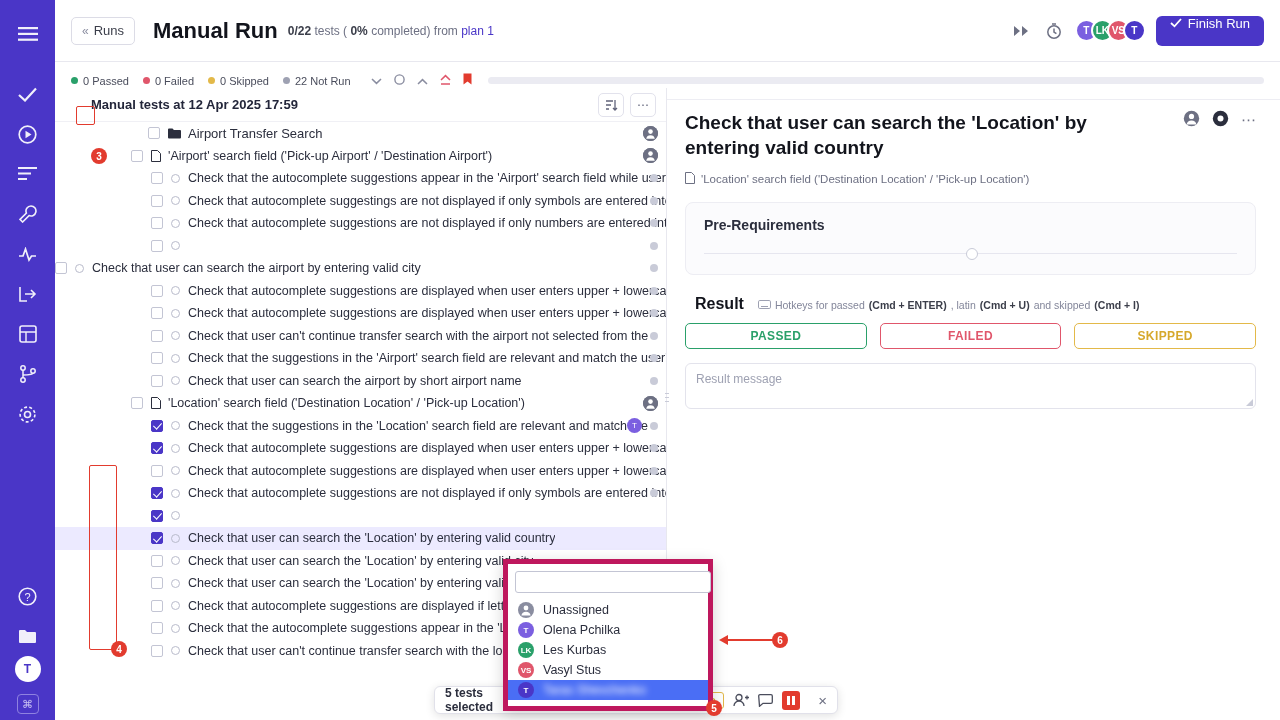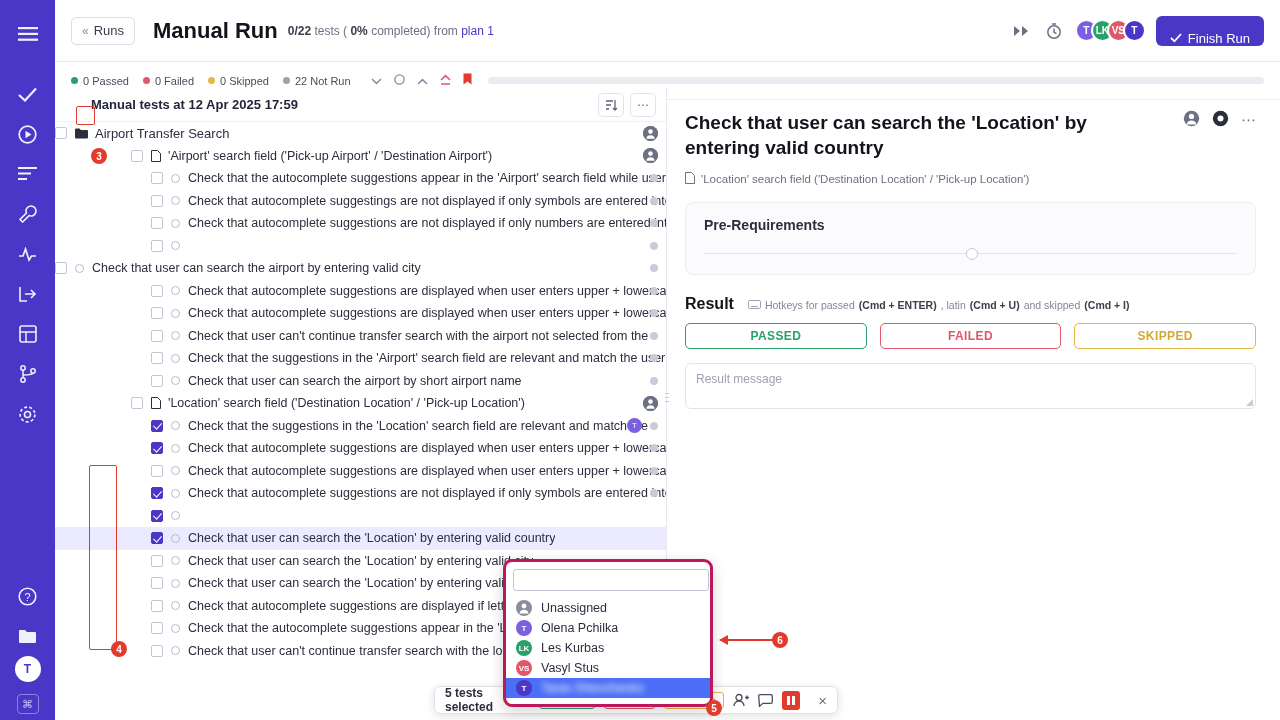--- a/index.html
+++ b/index.html
@@ -48,21 +48,21 @@
   .topbar-right { margin-left:auto; display:flex; align-items:center; gap:10px; }
   .ic-btn { width:22px; height:22px; display:flex; align-items:center; justify-content:center; color:#6d7083; }
   .avatars { display:flex; align-items:center; }
   .av {
     width:23px; height:23px; border-radius:50%; color:#fff; font-size:10px; font-weight:bold;
     display:flex; align-items:center; justify-content:center; border:2px solid #fff; margin-left:-7px;
   }
   .av:first-child { margin-left:0; }
   .finish-btn {
     background:#4a36c7; color:#fff; border-radius:6px; height:30px; padding:0 14px;
-    display:flex; align-items:flex-end; gap:6px; font-size:13px;
+    display:flex; align-items:flex-start; gap:6px; font-size:13px;
   }
   
   .statusbar {
     position:absolute; left:55px; top:62px; width:1225px; height:38px;
     background:#fff; border-bottom:1px solid #ededf3; display:flex; align-items:center; padding:0 16px;
   }
   .stat { display:flex; align-items:center; gap:5px; font-size:11px; color:#4a4d5c; margin-right:14px; }
   .dot { width:7px; height:7px; border-radius:50%; display:inline-block; }
   .strip-icons { display:flex; align-items:center; gap:12px; margin-left:6px; color:#8a8da0; }
   .progress-track {
@@ -117,21 +117,21 @@
     margin-top:16px; border:1px solid #ededf3; border-radius:8px; background:#fbfbfd; padding:14px 18px 20px 18px;
     position:relative;
   }
   .prereq .lbl { font-size:14px; font-weight:bold; color:#2b2e3d; }
   .prereq .sep { margin-top:20px; height:1px; background:#e6e6ef; position:relative; }
   .prereq .sep:after {
     content:""; position:absolute; left:50%; top:-5px; margin-left:-5px; width:10px; height:10px;
     border:1px solid #c9cbd8; border-radius:50%; background:#fff;
   }
   .res-head { display:flex; align-items:baseline; margin-top:20px; }
-  .res-head .t { font-size:16px; font-weight:bold; color:#12141c; }
+  .res-head .t { font-size:16px; font-weight:bold; color:#12141c;margin-left:10px; }
   .hot { margin-left:14px; font-size:10.5px; color:#83869a; display:flex; align-items:center; gap:4px; }
   .hot b { color:#3b3e4a; }
   .res-btns { display:flex; gap:13px; margin-top:10px; }
   .rbtn {
     flex:1 1 0; height:26px; border-radius:5px; display:flex; align-items:center; justify-content:center;
     font-size:12px; font-weight:bold; letter-spacing:.4px; background:#fff;
   }
   .rbtn.passed { border:1px solid #2aa06a; color:#2aa06a; }
   .rbtn.failed { border:1px solid #e0566b; color:#e0566b; }
   .rbtn.skipped{ border:1px solid #e3b949; color:#d6a82c; }
@@ -141,21 +141,21 @@
   }
   .msgbox:after {
     content:""; position:absolute; right:2px; bottom:2px; width:0; height:0;
     border-left:7px solid transparent; border-bottom:7px solid #c9cbd8;
   }
   .vdiv { position:absolute; left:665px; top:390px; width:4px; height:24px; }
   .vdiv i { display:block; height:1px; background:#c9cbd8; margin:3px 0; }
   
   .dd {
     position:absolute; left:503px; top:559px; width:210px; background:#fff;
-    border:3px solid #be185d; border-radius:9px; box-shadow:0 4px 14px rgba(0,0,0,.18); z-index:40;
+    border:5px solid #be185d; border-radius:0; box-shadow:0 4px 14px rgba(0,0,0,.18); z-index:40;
   }
   .dd input {
     width:196px; height:22px; margin:7px; border:1px solid #c3c5d4; border-radius:3px;
     font-size:12px; padding:0 6px; outline:none; color:#2b2e3d;
   }
   .dd-item { display:flex; align-items:center; gap:9px; height:20px; padding:0 10px; font-size:12.5px; color:#2b2e3d; }
   .dd-item .ab { width:16px; height:16px; border-radius:50%; color:#fff; font-size:8px; font-weight:bold;
     display:flex; align-items:center; justify-content:center; }
   .dd-item.active { background:#4a6ef5; color:#fff; }
   .dd-item.active .blurtxt { filter:blur(3px); }
@@ -369,21 +369,21 @@
     <span class="hicons">
       <span class="hbtn">
         <svg width="13" height="12" viewBox="0 0 13 12">
             <path d="M1 2h7M1 6h5M1 10h3M10 1v10M8 9l2 2 2-2" stroke="#60637a" stroke-width="1.3" fill="none"></path>
           </svg>
       </span>
       <span class="hbtn">⋯</span>
     </span>
   </div>
   <div id="tree-rows">
-      <div class="row" style="">
+      <div class="row" style="padding-left: 76px; margin-left: 17px;">
         <span class="cb"></span>
         <span class="folder">
           <svg width="13" height="11" viewBox="0 0 13 11">
             <path d="M0 1.5A1 1 0 011 .5h3.5l1.4 1.5H12a1 1 0 011 1v6.5a1 1 0 01-1 1H1a1 1 0 01-1-1z" fill="#2b2e3d"></path>
           </svg>
         </span>
         <span class="txt" style="font-size: 13px;">Airport Transfer Search</span>
         <span class="right-ic">
           <span class="assignee-ic">
             <svg width="15" height="15" viewBox="0 0 15 15">

